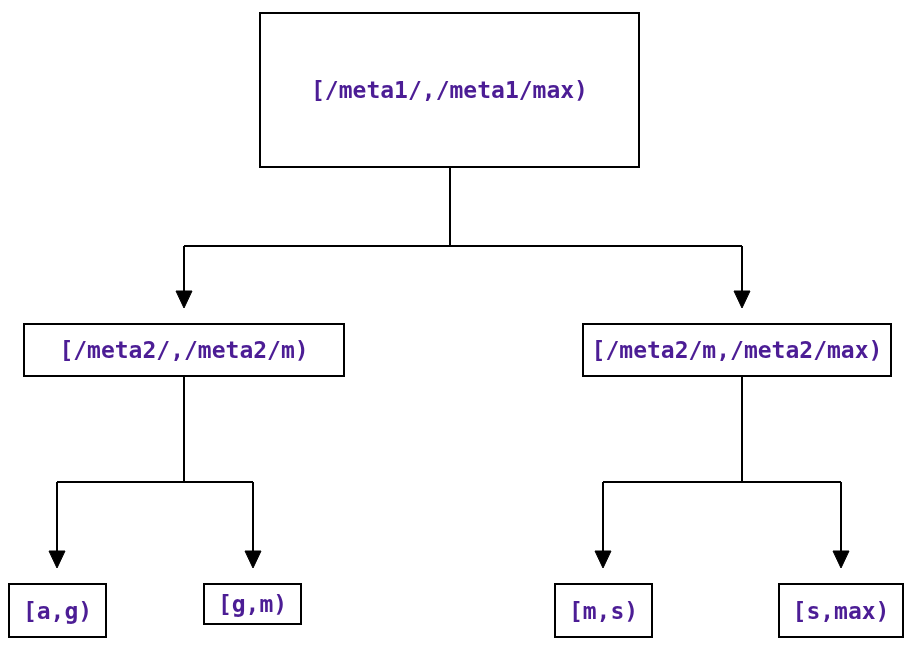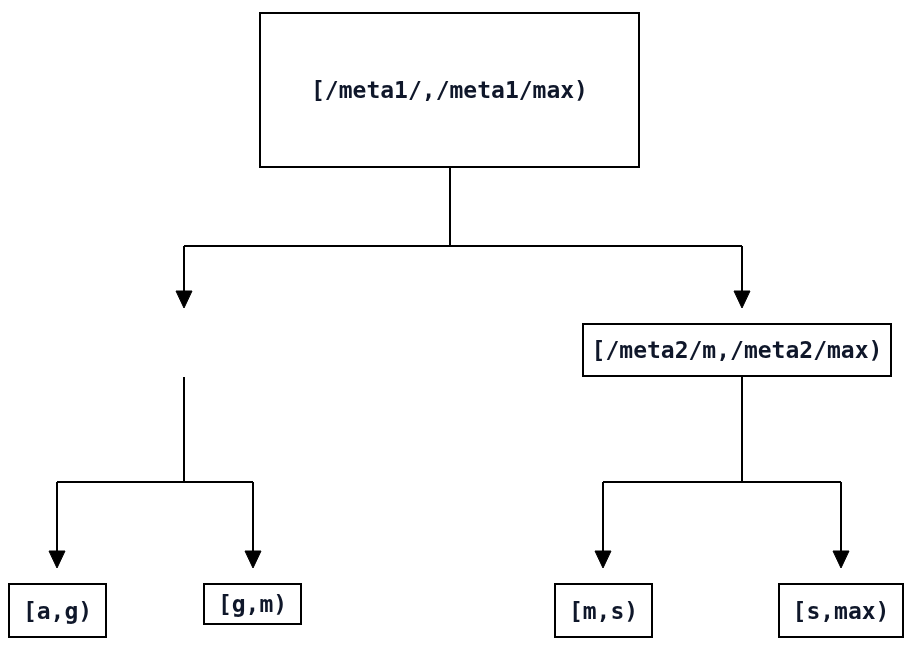--- a/index.html
+++ b/index.html
@@ -17,21 +17,21 @@
   }
   .node {
     position: absolute;
     border: 2px solid #000000;
     background: #ffffff;
     display: flex;
     align-items: center;
     justify-content: center;
     font-weight: bold;
     font-size: 23px;
-    color: #0f172a;
+    color: #4c1d95;
     white-space: nowrap;
     box-sizing: border-box;
   }
   .node-root  { left: 259px; top: 12px;  width: 381px; height: 156px; }
   .node-l2a   { left: 23px;  top: 323px; width: 322px; height: 54px; }
   .node-l2b   { left: 582px; top: 323px; width: 310px; height: 54px; }
   .node-l3a   { left: 8px;   top: 583px; width: 99px;  height: 55px; }
   .node-l3b   { left: 203px; top: 583px; width: 99px;  height: 42px; }
   .node-l3c   { left: 554px; top: 583px; width: 99px;  height: 55px; }
   .node-l3d   { left: 778px; top: 583px; width: 126px; height: 55px; }
@@ -75,20 +75,23 @@
       <path d="M742,377 V482 M603,482 H841 M603,482 V552 M841,482 V552"></path>
       <polygon points="595,551 611,551 603,568"></polygon>
       <polygon points="833,551 849,551 841,568"></polygon>
     </g>
   </svg>
 
   <div class="node node-root">
     <span>[/meta1/,/meta1/max)</span>
   </div>
 
+  <div class="node node-l2a">
+    <span>[/meta2/,/meta2/m)</span>
+  </div>
 
   <div class="node node-l2b">
     <span>[/meta2/m,/meta2/max)</span>
   </div>
 
   <div class="node node-l3a">
     <span>[a,g)</span>
   </div>
 
   <div class="node node-l3b">

